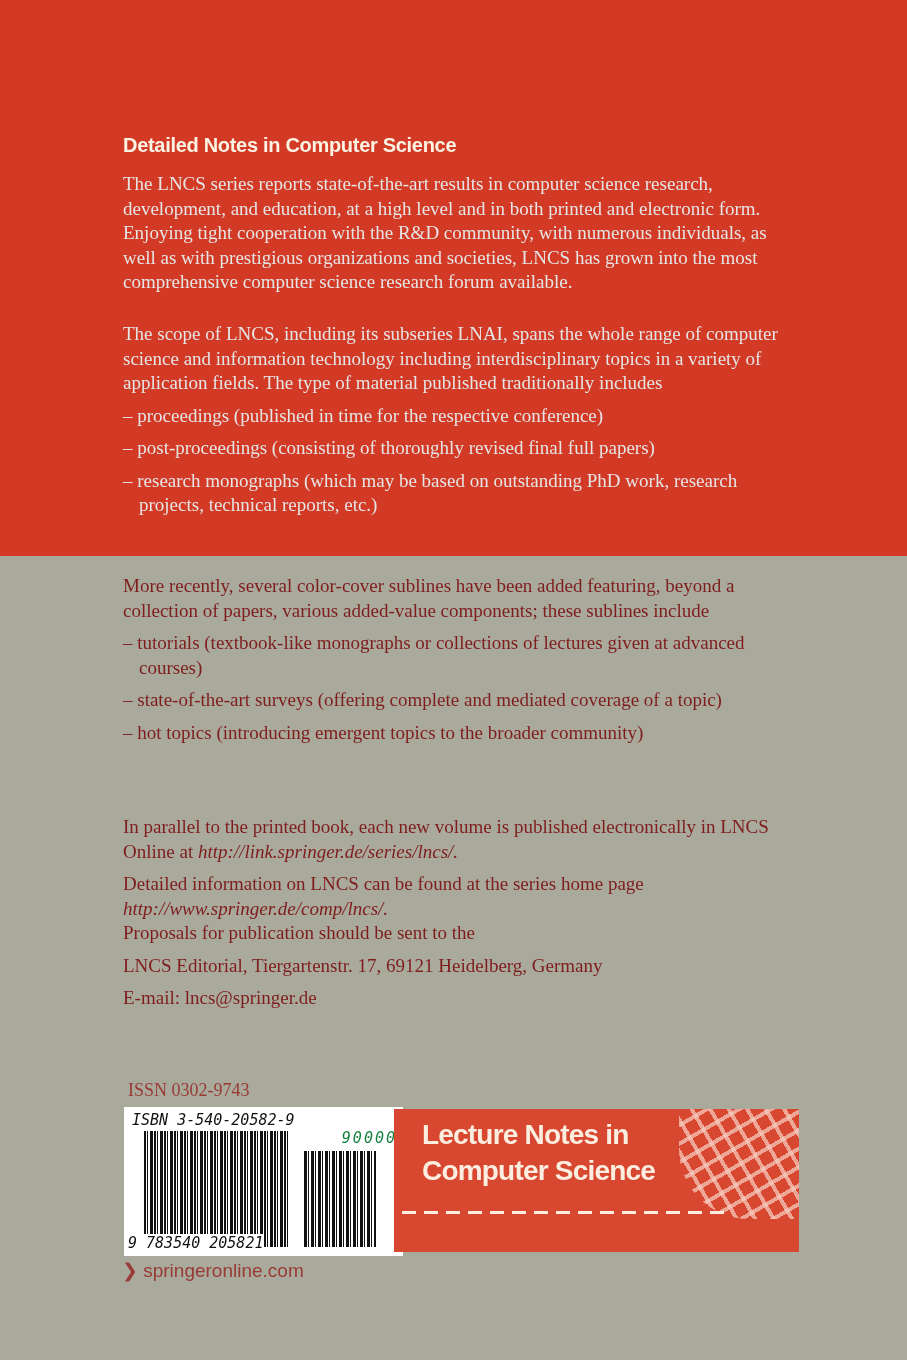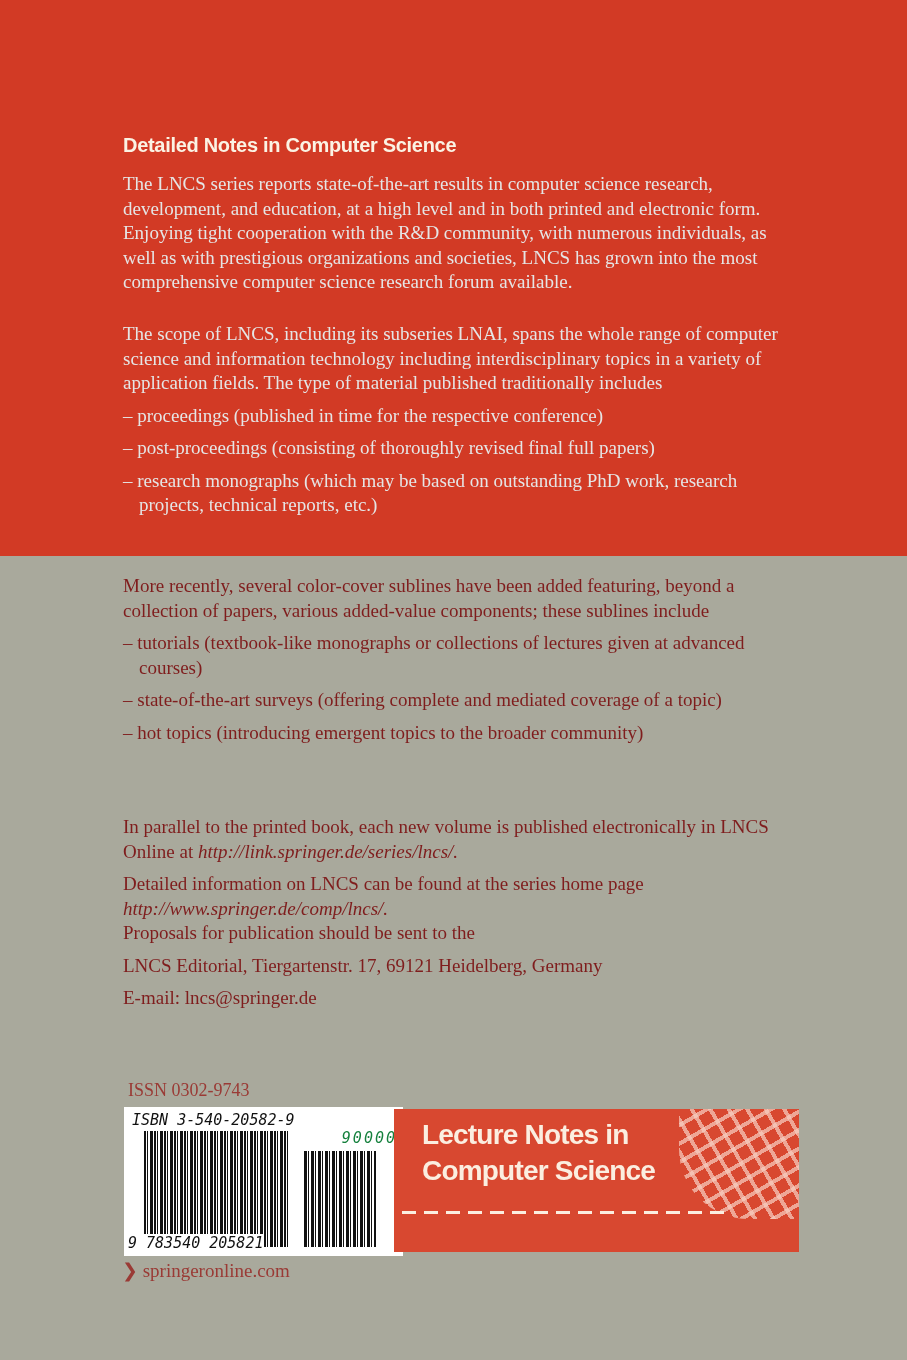--- a/index.html
+++ b/index.html
@@ -12,21 +12,21 @@
   .bottom .para { color: #7f1d1d; }
   .item { padding-left: 16px; text-indent: -16px; margin-top: 8px; }
   .url { font-style: italic; }
   .issn { position: absolute; left: 128px; top: 1080px; font-size: 18px; color: #9a3a35; }
   .barcode-box { position: absolute; left: 124px; top: 1107px; width: 279px; height: 149px; background: #fff; font-style: italic; }
   .isbn-text { position: absolute; left: 8px; top: 4px; font-family: "DejaVu Sans Mono", monospace; font-size: 15px; color: #111; }
   .addon-text { position: absolute; right: 6px; top: 22px; font-family: "DejaVu Sans Mono", monospace; font-size: 15px; color: #15803d; letter-spacing: 2px; }
   .ean-text { position: absolute; left: 4px; bottom: 4px; font-family: "DejaVu Sans Mono", monospace; font-size: 15px; color: #111; background: #fff; }
   .bars { position: absolute; left: 20px; top: 24px; width: 145px; height: 116px; background: repeating-linear-gradient(90deg,#111 0 2px,#fff 2px 3px,#111 3px 4px,#fff 4px 6px,#111 6px 9px,#fff 9px 10px); }
   .bars2 { position: absolute; left: 180px; top: 44px; width: 72px; height: 96px; background: repeating-linear-gradient(90deg,#111 0 3px,#fff 3px 4px,#111 4px 5px,#fff 5px 7px); }
-  .springer { position: absolute; left: 122px; top: 1259px; font-family: Liberation Serif, serif; font-size: 19px; color: #9a3a35; }
+  .springer { position: absolute; left: 122px; top: 1259px; font-family: Liberation Sans, sans-serif; font-size: 19px; color: #9a3a35; }
   .logo { position: absolute; left: 394px; top: 1109px; width: 405px; height: 143px; background: #d84830; overflow: hidden; }
   .logo-l1, .logo-l2 { position: absolute; left: 28px; font-family: "Liberation Sans", sans-serif; font-weight: bold; color: #fbeee0; font-size: 28px; letter-spacing: -0.8px; }
   .logo-l1 { top: 10px; }
   .logo-l2 { top: 46px; }
   .logo-dash { position: absolute; left: 8px; top: 102px; width: 330px; height: 3px; background: repeating-linear-gradient(90deg,#fbeee0 0 14px,transparent 14px 22px); }
   .logo-sub { position: absolute; left: 32px; top: 114px; font-family: "Liberation Sans", sans-serif; font-weight: bold; font-size: 18px; color: #fbeee0; letter-spacing: -0.3px; }
   .globe { position: absolute; right: -10px; top: 0; width: 130px; height: 110px; background: repeating-linear-gradient(60deg, rgba(255,240,230,0.7) 0 4px, transparent 4px 16px), repeating-linear-gradient(-30deg, rgba(255,240,230,0.7) 0 4px, transparent 4px 16px); border-radius: 0 0 0 70px; opacity: 0.8; }
 </style>
 </head>
 <body>

